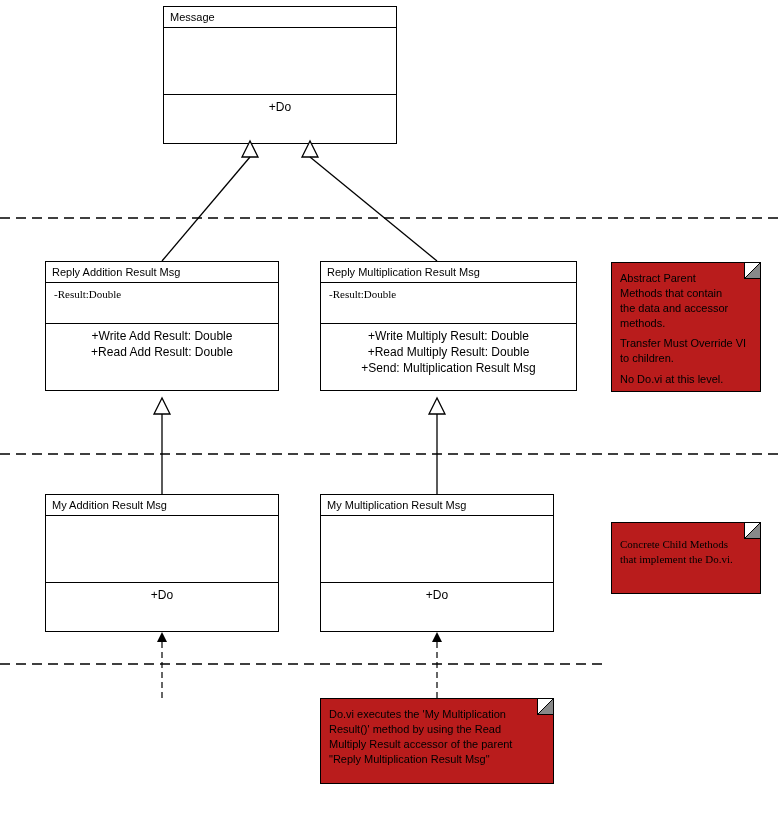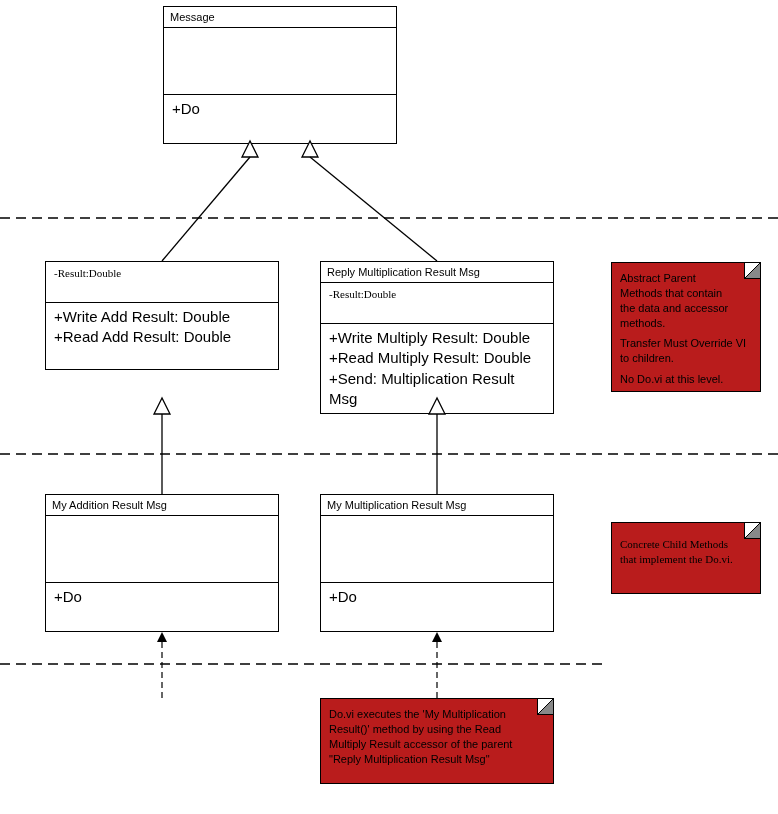--- a/index.html
+++ b/index.html
@@ -33,22 +33,23 @@
     border-bottom: 1px solid #000;
     padding: 4px 8px;
     min-height: 18px;
     font-size: 11px;
     line-height: 1.35;
     font-family: Liberation Serif, serif;
   }
   .uml-ops {
     padding: 4px 8px;
     min-height: 18px;
-    font-size: 15px;
+    font-size: 12px;
     line-height: 1.35;
+    text-align: center;
   }
   .note {
     position: absolute;
     border: 1px solid #000;
     background: #b91c1c;
     box-sizing: border-box;
     padding: 8px 10px 8px 8px;
     font-size: 11px;
     line-height: 1.35;
   }
@@ -79,30 +80,31 @@
 
   <div class="uml-class" style="left:163px; top:6px; width:234px;">
     <div class="uml-name">Message</div>
     <div class="uml-attrs" style="min-height:58px;"></div>
     <div class="uml-ops" style="min-height:40px;">
       <div>+Do</div>
     </div>
   </div>
 
   <div class="uml-class" style="left:45px; top:261px; width:234px;">
+    <div class="uml-name">Reply Addition Result Msg</div>
     <div class="uml-attrs" style="min-height:32px;">
       <div>-Result:Double</div>
     </div>
     <div class="uml-ops" style="min-height:58px;">
       <div>+Write Add Result: Double</div>
       <div>+Read Add Result: Double</div>
     </div>
   </div>
 
-  <div class="uml-class" style="left:320px; top:261px; width:234px;">
+  <div class="uml-class" style="left:320px; top:261px; width:257px;">
     <div class="uml-name">Reply Multiplication Result Msg</div>
     <div class="uml-attrs" style="min-height:32px;">
       <div>-Result:Double</div>
     </div>
     <div class="uml-ops" style="min-height:58px;">
       <div>+Write Multiply Result: Double</div>
       <div>+Read Multiply Result: Double</div>
       <div>+Send: Multiplication Result Msg</div>
     </div>
   </div>

